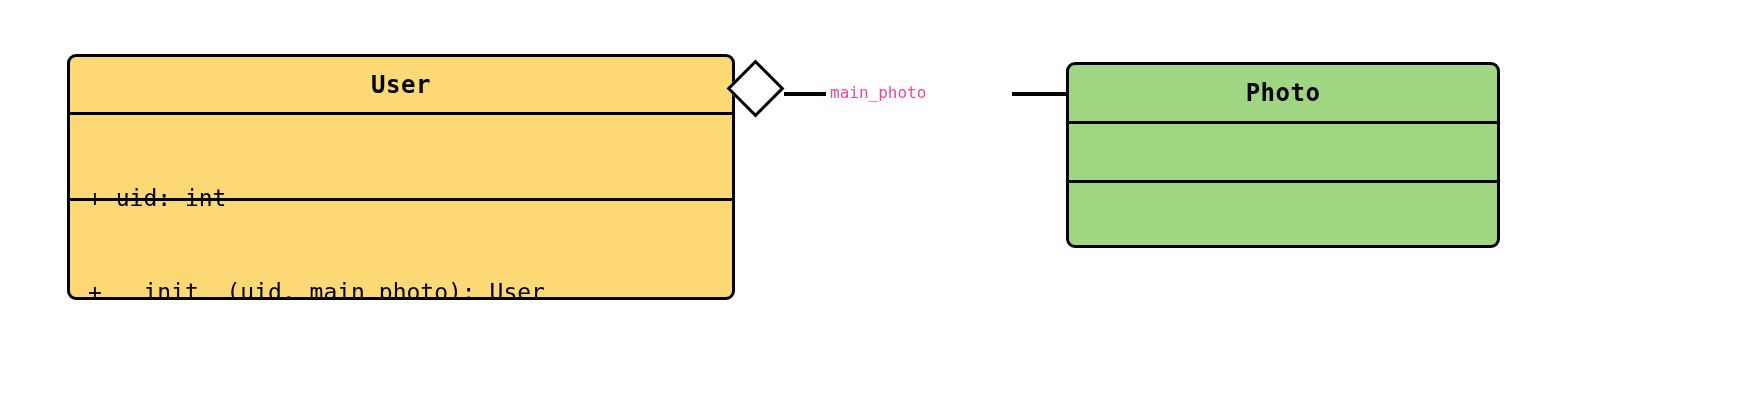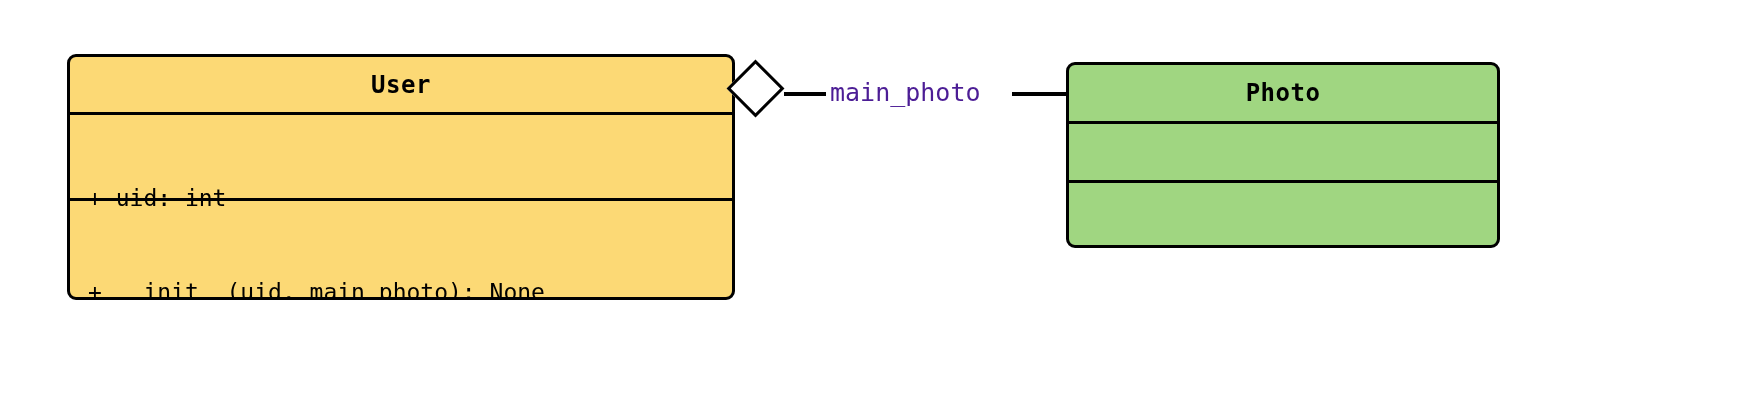--- a/index.html
+++ b/index.html
@@ -110,23 +110,23 @@
     height: 35px;
     background: #ffffff;
     border: 3px solid #000000;
     transform: rotate(45deg);
     box-sizing: content-box;
   }
   #agg-label {
     position: absolute;
     left: 826px;
     top: 78px;
-    font-size: 25px;
+    font-size: 16px;
     line-height: 30px;
-    color: #4c1d95;
+    color: #ec4899;
     background: #ffffff;
     padding: 0 4px;
     white-space: pre;
   }
 </style>
 </head>
 <body>
 
 <div id="diagram-canvas">
 
@@ -134,21 +134,21 @@
     <div class="uml-compartment uml-title">User</div>
 
     <div class="uml-compartment attrs-compartment">
       <div class="uml-members">
         <div class="member-line"><span>+ uid: int</span></div>
       </div>
     </div>
 
     <div class="uml-compartment methods-compartment">
       <div class="uml-members">
-        <div class="member-line"><span>+ __init__(uid, main_photo): None</span></div>
+        <div class="member-line"><span>+ __init__(uid, main_photo): User</span></div>
       </div>
     </div>
   </div>
 
   <div class="link-line" id="agg-line-left"></div>
   <div id="agg-diamond"></div>
   <div class="link-line" id="agg-line-right"></div>
   <div id="agg-label">main_photo</div>
 
   <div class="uml-class" id="class-photo">

